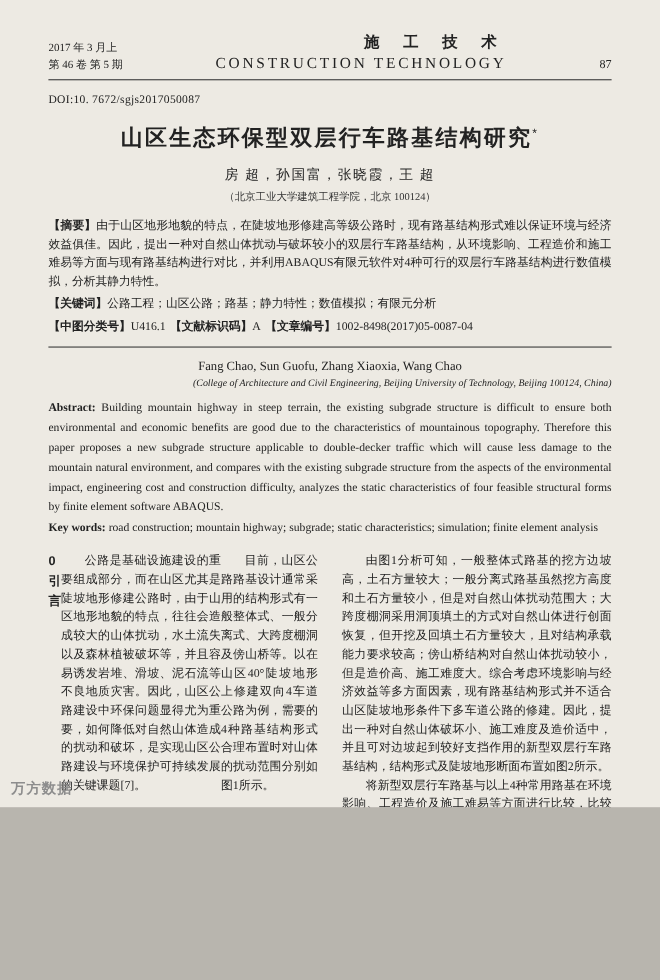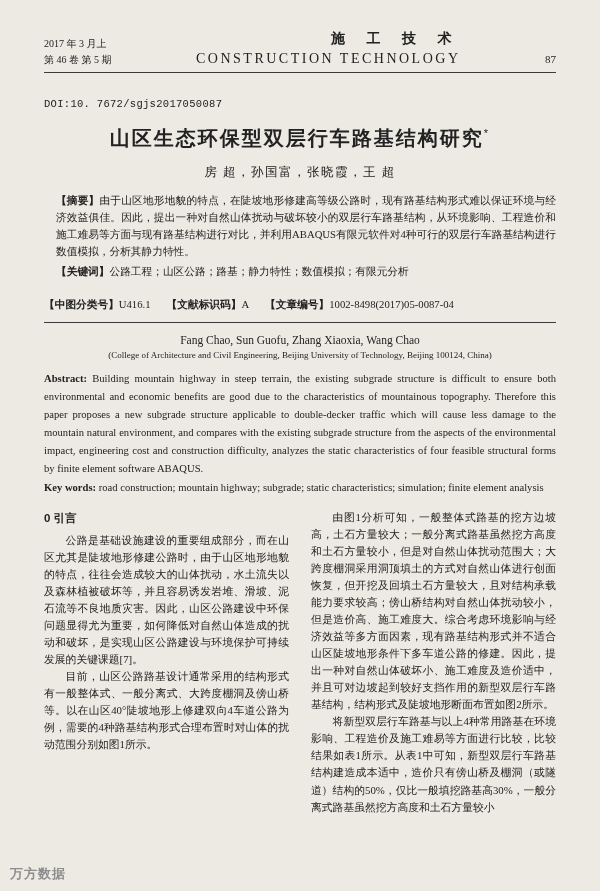--- a/index.html
+++ b/index.html
@@ -1,58 +1,58 @@
 <!DOCTYPE html>
 <html><head>
 <meta charset="utf-8">
 <style>
   * { margin:0; padding:0; box-sizing:border-box; }
   html,body { background:#b8b5ae; }
   .page {
-    width:600px; height:891px; margin:0 auto; position:relative; overflow:hidden;
+    width:600px; height:734px; margin:0 auto; position:relative; overflow:hidden;
     background:#edeae3; color:#222;
     font-family:"Liberation Serif","DejaVu Serif",serif;
     padding:30px 44px 36px 44px;
   }
   .sans { font-family:"Liberation Sans","DejaVu Sans",sans-serif; }
 
   
   .hdr { display:flex; justify-content:space-between; align-items:flex-end; }
   .hdr-left { font-size:10px; line-height:1.55; }
   .hdr-center { text-align:right; }
   .jcn { font-size:14px; letter-spacing:9px; font-weight:700; padding-left:9px; }
   .jen { font-size:14px; letter-spacing:2.5px; margin-top:3px; }
   .hdr-right { font-size:11px; padding-bottom:2px; }
   .rule { border-top:1.5px solid #3a3a3a; margin-top:5px; }
 
-  .doi { margin-top:25px; font-size:10.5px; letter-spacing:.3px;font-family:Liberation Mono, monospace; }
+  .doi { margin-top:13px; font-size:10.5px; letter-spacing:.3px; }
 
   .title-cn { margin-top:15px; text-align:center; font-size:20px; font-weight:700; letter-spacing:2px; }
   .title-cn sup { font-size:11px; font-weight:400; }
   .authors-cn { margin-top:12px; text-align:center; font-size:12.5px; letter-spacing:1.5px; }
   .affil-cn { margin-top:5px; text-align:center; font-size:9.5px; color:#333; }
 
-  .meta { margin-top:11px; font-size:10.7px; line-height:1.6; text-align:justify;margin-left:12px; }
+  .meta { margin-top:11px; font-size:10.7px; line-height:1.6; text-align:justify; }
   .meta.kw { margin-top:2px; }
   .cnlabel { font-family:"Liberation Sans","DejaVu Sans",sans-serif; font-weight:700; }
-  .clc-line { display:flex; gap:16px; font-size:10.7px; line-height:1.6; margin-top:16px; white-space:nowrap; }
+  .clc-line { display:flex; gap:4px; font-size:10.7px; line-height:1.6; margin-top:4px; white-space:nowrap; }
 
   .sect-rule { border-top:1px solid #3a3a3a; margin:9px 0 11px; }
 
   .title-en { text-align:center; font-size:15px; font-weight:700; line-height:1.45; }
   .authors-en { margin-top:9px; text-align:center; font-size:11.5px; }
-  .affil-en { margin-top:4px; text-align:center; font-size:9px; }
+  .affil-en { margin-top:4px; text-align:right; font-size:9px; font-style:italic; }
 
   .abstract-en { margin-top:10px; font-size:10.6px; line-height:1.7; text-align:justify; }
   .kw-en { font-size:10.6px; line-height:1.7; text-align:justify; margin-top:1px; }
   .enlabel { font-weight:700; }
 
   .columns { display:flex; gap:22px; margin-top:12px; }
   .col { flex:1; font-size:10.8px; line-height:1.58; text-align:justify; min-width:0; }
-  .col-left { display:flex; flex-direction:column; }
+  .col-left { display:flex; flex-direction:row; }
   .col p { text-indent:2em; }
   .h-sect { font-family:"Liberation Sans","DejaVu Sans",sans-serif; font-weight:700; font-size:11.5px; margin-bottom:5px; }
 
   .footnote { margin-top:auto; padding-top:10px; font-size:8.6px; line-height:1.6; text-align:left; }
   .fn-rule { width:100px; border-top:1px solid #555; margin-bottom:4px; }
   .fn-line { text-indent:0; }
 
   .watermark {
     position:absolute; left:10px; bottom:8px;
     font-size:13px; font-weight:700; color:#8d8d8d; letter-spacing:1px;
@@ -77,20 +77,21 @@
   </div>
   <div class="rule"></div>
 
   <div class="doi">DOI:10. 7672/sgjs2017050087</div>
 
   <div class="title-cn sans">
     <span>山区生态环保型双层行车路基结构研究</span><sup>*</sup>
   </div>
 
   <div class="authors-cn">房  超，孙国富，张晓霞，王  超</div>
+  <div class="affil-cn">（北京工业大学建筑工程学院，北京  100124）</div>
 
   <div class="meta">
     <span class="cnlabel">【摘要】</span><span>由于山区地形地貌的特点，在陡坡地形修建高等级公路时，现有路基结构形式难以保证环境与经济效益俱佳。因此，提出一种对自然山体扰动与破坏较小的双层行车路基结构，从环境影响、工程造价和施工难易等方面与现有路基结构进行对比，并利用ABAQUS有限元软件对4种可行的双层行车路基结构进行数值模拟，分析其静力特性。</span>
   </div>
 
   <div class="meta kw">
     <span class="cnlabel">【关键词】</span><span>公路工程；山区公路；路基；静力特性；数值模拟；有限元分析</span>
   </div>
 
   <div class="clc-line">

